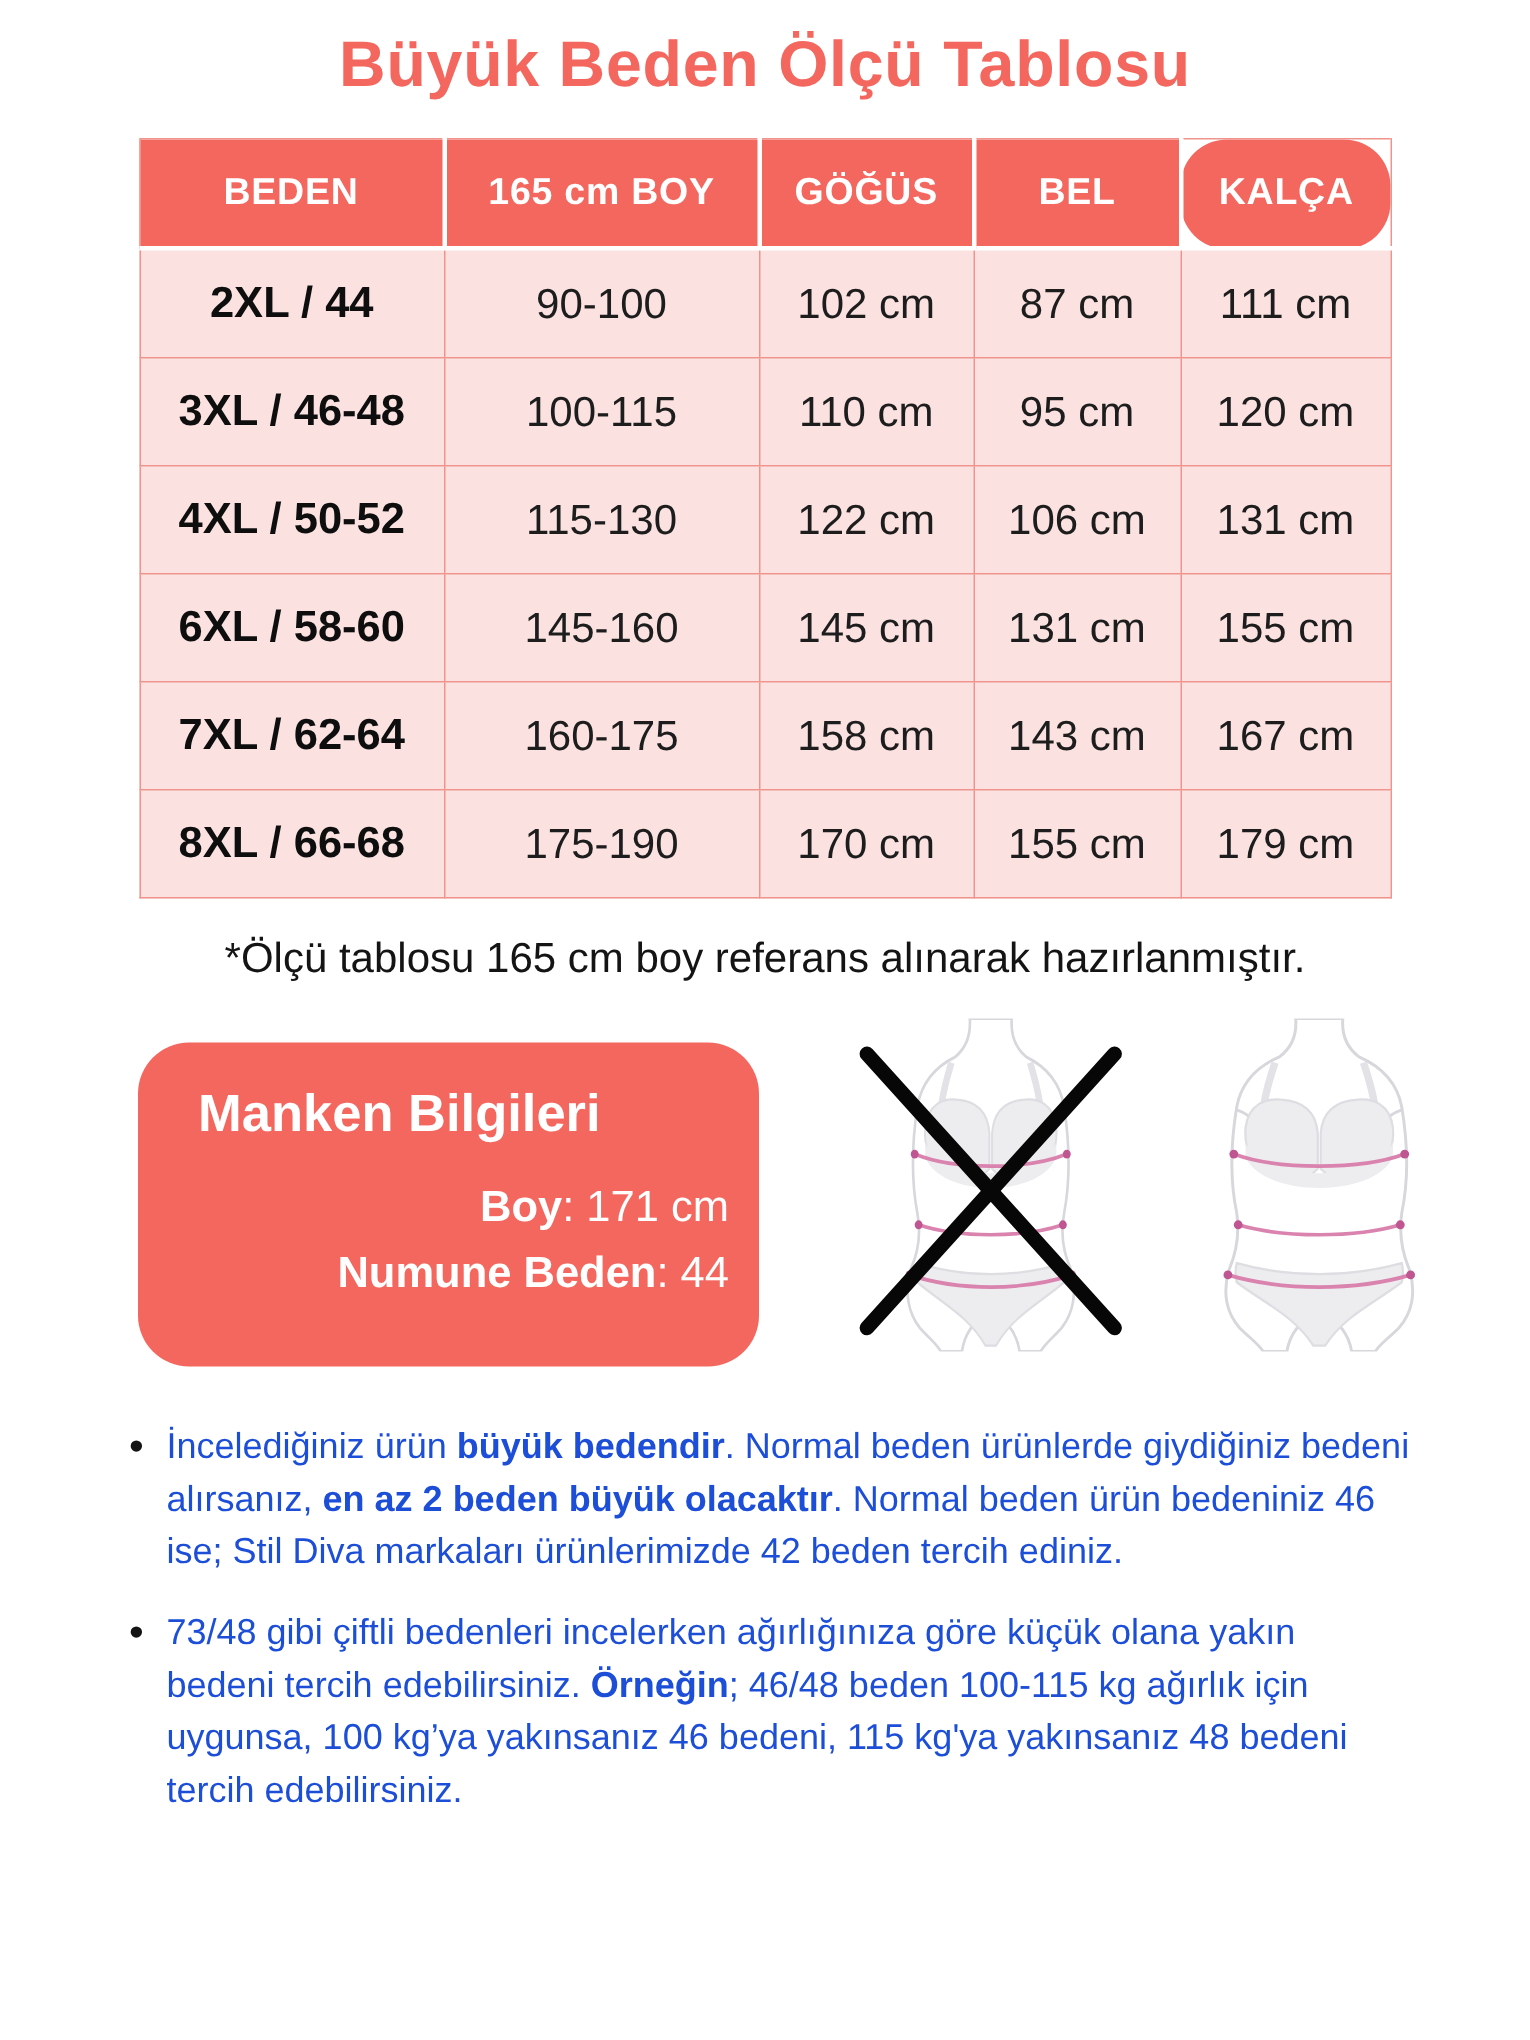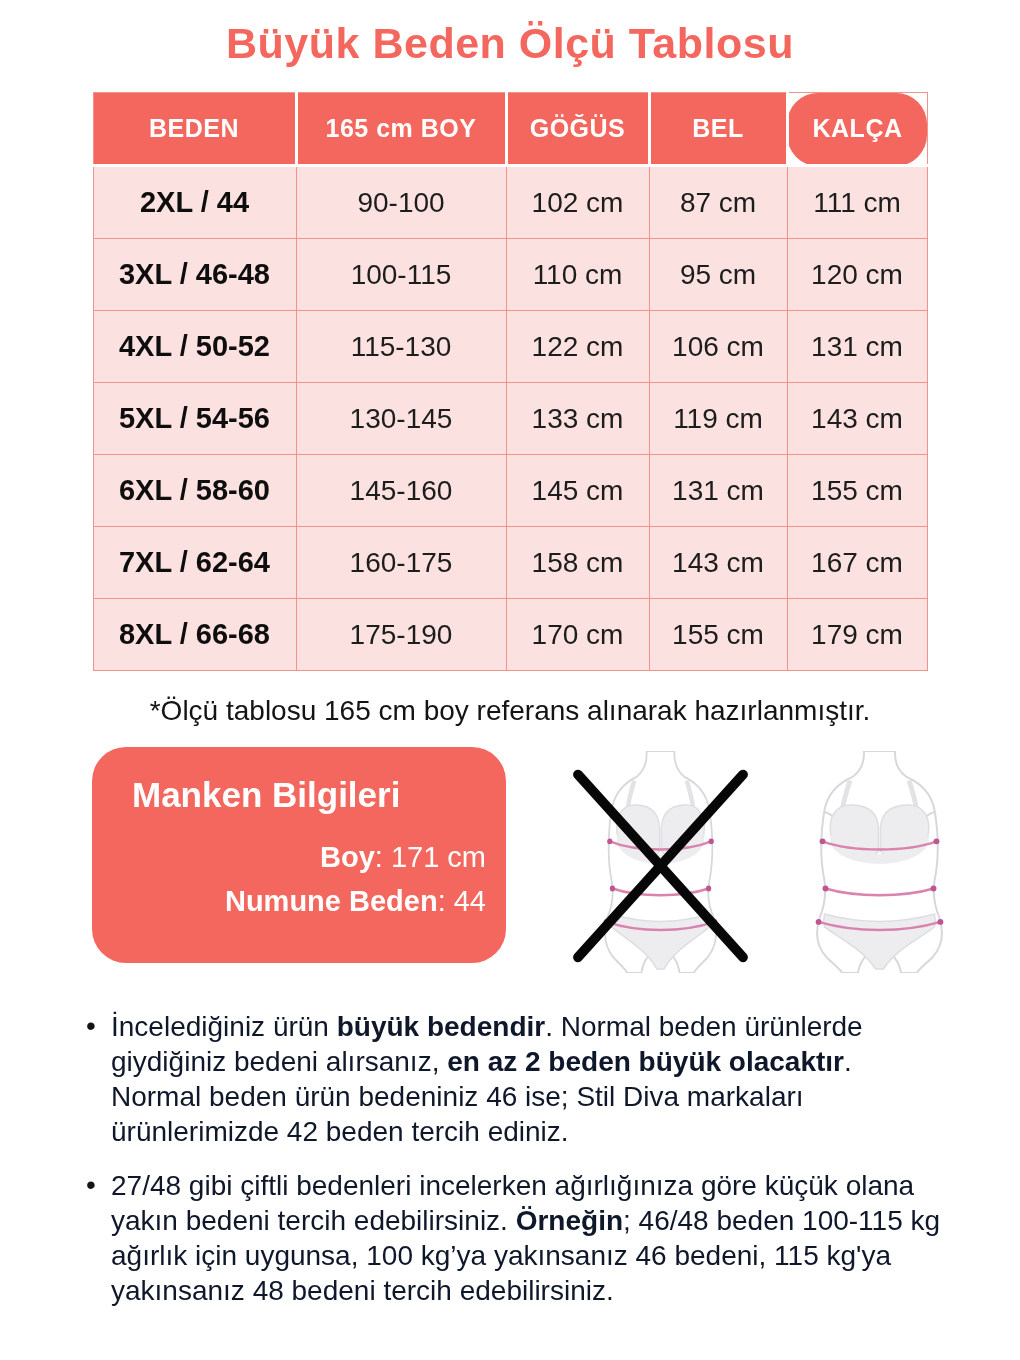--- a/index.html
+++ b/index.html
@@ -42,34 +42,34 @@
   .size-table td.size-col{font-weight:bold;font-size:29px;color:#0e0e0e;}
   .table-note{
     margin:24px 0 0;text-align:center;font-size:28px;color:#141414;
   }
   .mid-row{
     display:flex;align-items:flex-start;margin:20px 0 0 92px;
   }
   .model-card{
     width:414px;height:216px;box-sizing:border-box;
     background:var(--accent);border-radius:34px;
-    padding:28px 20px 0 40px;color:#ffffff;
+    padding:28px 20px 0 40px;color:#ffffff;margin-top:20px;
   }
   .model-card-title{margin:0;font-size:35px;font-weight:bold;line-height:40px;}
   .model-fields{margin-top:20px;font-size:29px;line-height:44px;text-align:right;}
   .model-fields .lbl{font-weight:bold;}
   .figures{display:flex;margin-left:52px;margin-top:4px;}
   .figure{width:205px;height:222px;}
   .figure + .figure{margin-left:14px;}
   .bullets{
     list-style:none;margin:36px 78px 0 86px;padding:0;
   }
   .bullets li{
     position:relative;padding-left:25px;
-    font-size:28px;line-height:35px;color:#0f172a;
+    font-size:24px;line-height:35px;color:#1d4ed8;
     margin-bottom:19px;
   }
   .bullets li::before{
     content:"\2022";position:absolute;left:0;top:-1px;font-size:28px;color:#141414;
   }
   .bullets .b{font-weight:bold;}
 </style>
 </head>
 <body>
 
@@ -108,27 +108,20 @@
         <td>120 cm</td>
       </tr>
       <tr>
         <td class="size-col">4XL / 50-52</td>
         <td>115-130</td>
         <td>122 cm</td>
         <td>106 cm</td>
         <td>131 cm</td>
       </tr>
       <tr>
-        <td class="size-col">5XL / 54-56</td>
-        <td>130-145</td>
-        <td>133 cm</td>
-        <td>119 cm</td>
-        <td>143 cm</td>
-      </tr>
-      <tr>
         <td class="size-col">6XL / 58-60</td>
         <td>145-160</td>
         <td>145 cm</td>
         <td>131 cm</td>
         <td>155 cm</td>
       </tr>
       <tr>
         <td class="size-col">7XL / 62-64</td>
         <td>160-175</td>
         <td>158 cm</td>
@@ -213,14 +206,14 @@
           <circle cx="38" cy="174" r="3"></circle>
             <circle cx="162" cy="174" r="3"></circle>
         </g>
       </g>
     </svg>
   </div>
 </div>
 
 <ul class="bullets" id="bullet-list">
     <li><span>İncelediğiniz ürün </span><span class="b">büyük bedendir</span><span>. Normal beden ürünlerde giydiğiniz bedeni alırsanız, </span><span class="b">en az 2 beden büyük olacaktır</span><span>. Normal beden ürün bedeniniz 46 ise; Stil Diva markaları ürünlerimizde 42 beden tercih ediniz.</span></li>
-    <li><span>27/48 gibi çiftli bedenleri incelerken ağırlığınıza göre küçük olana yakın bedeni tercih edebilirsiniz. </span><span class="b">Örneğin</span><span>; 46/48 beden 100-115 kg ağırlık için uygunsa, 100 kg’ya yakınsanız 46 bedeni, 115 kg'ya yakınsanız 48 bedeni tercih edebilirsiniz.</span></li>
+    <li><span>73/48 gibi çiftli bedenleri incelerken ağırlığınıza göre küçük olana yakın bedeni tercih edebilirsiniz. </span><span class="b">Örneğin</span><span>; 46/48 beden 100-115 kg ağırlık için uygunsa, 100 kg’ya yakınsanız 46 bedeni, 115 kg'ya yakınsanız 48 bedeni tercih edebilirsiniz.</span></li>
   </ul>
 
 </body></html>

